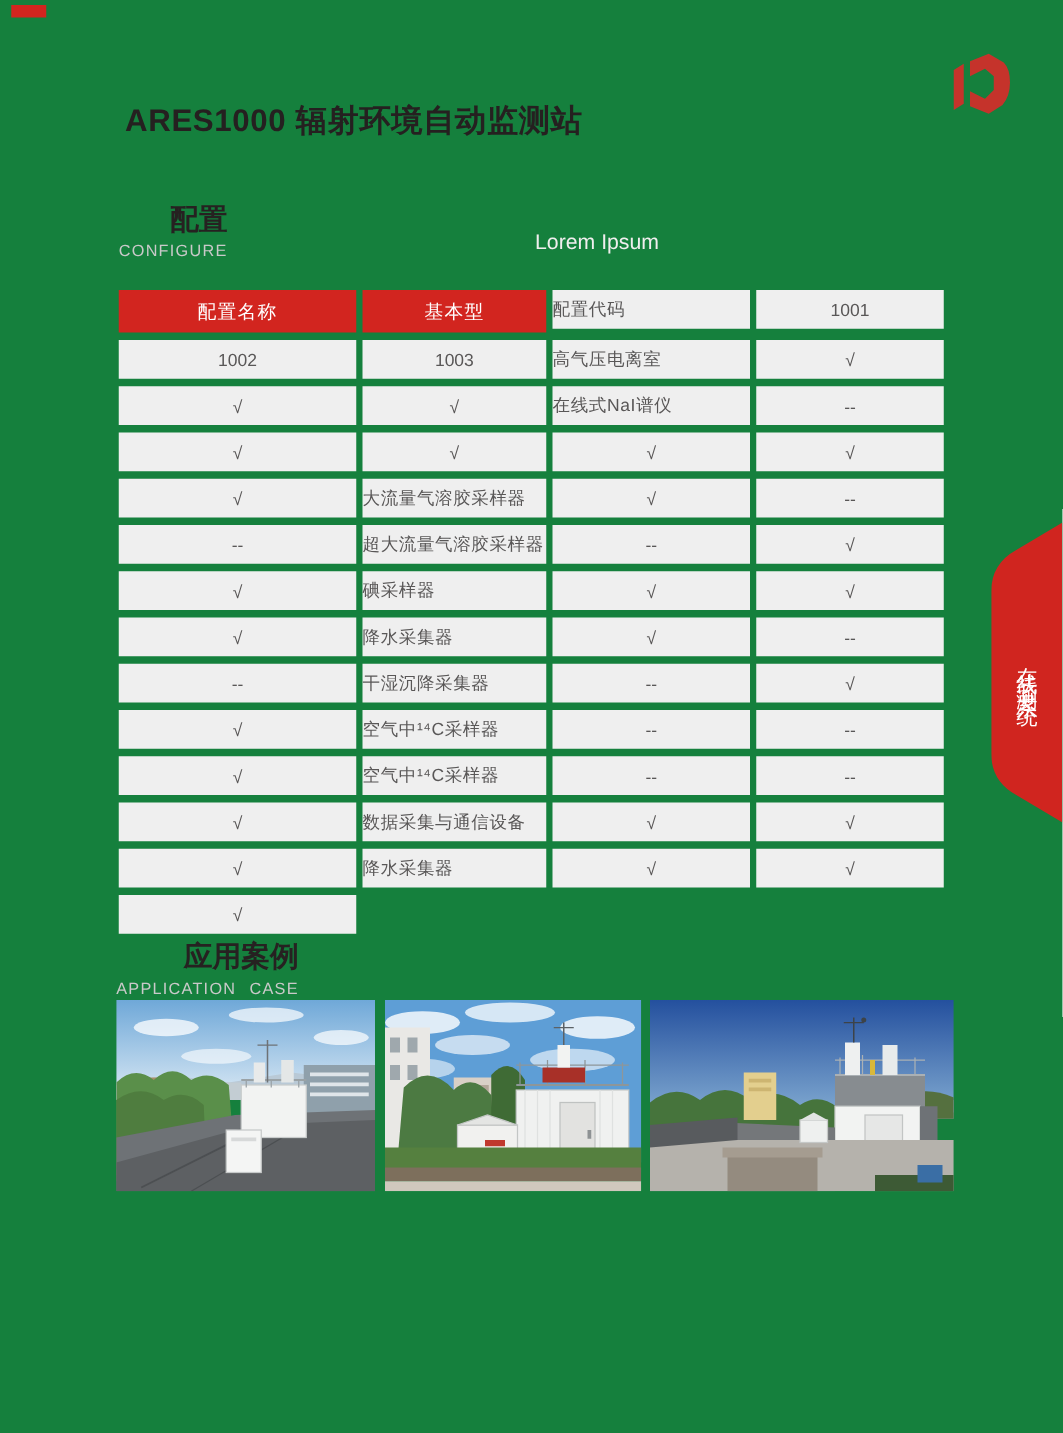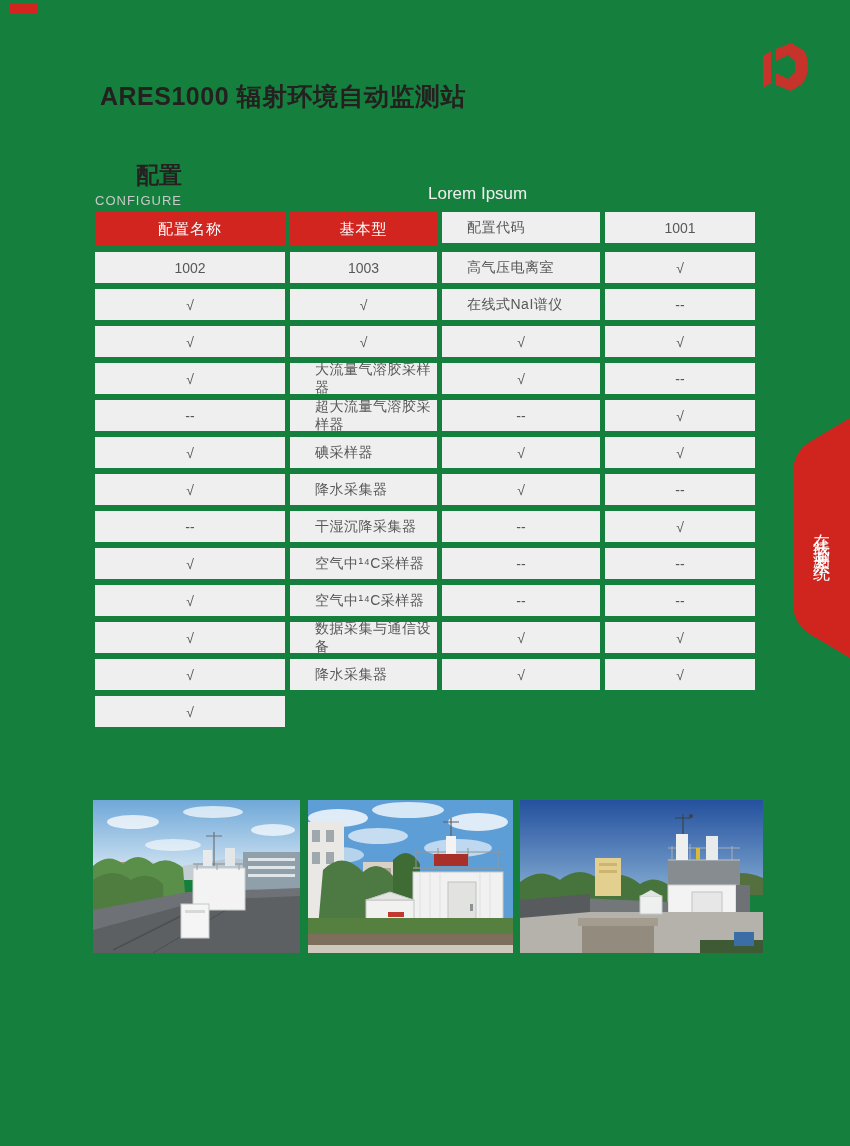--- a/index.html
+++ b/index.html
@@ -12,28 +12,28 @@
   .logo { position:absolute; left:762px; top:42px; width:46px; height:50px; }
 
   .title { position:absolute; left:100px; top:80px; font-size:25px; font-weight:bold; color:#252020; letter-spacing:.5px; white-space:nowrap; }
 
   .section-head { position:absolute; }
   .section-head h2 { font-size:23px; font-weight:bold; color:#262121;text-align:right; }
   .section-head .sub { margin-top:2px; font-size:13px; color:#c9c9c9; letter-spacing:1px; word-spacing:6px; }
 
   .watermark { position:absolute; left:428px; top:184px; font-size:17px; color:#f0eeee; }
 
-  .cfg-table { position:absolute; left:95px; top:212px; width:752px;
+  .cfg-table { position:absolute; left:95px; top:232px; width:752px;
     display:grid; grid-template-columns:190px 147px 158px 150px;
     column-gap:5px; row-gap:6px; }
   .th { height:34px; background:#d2251f; color:#ffffff; font-size:15px;
     display:flex; align-items:center; justify-content:center; letter-spacing:1px; }
   .td { height:31px; background:#efefef; color:#595757; font-size:14px;
     display:flex; align-items:center; justify-content:center; }
-  .td-name { justify-content:flex-start; padding-left:25px; letter-spacing:.5px; }
+  .td-name { justify-content:flex-start; letter-spacing:.5px; }
 
   .side-tab { position:absolute; left:793px; top:418px; width:57px; height:240px; }
   .side-tab svg { position:absolute; left:0; top:0; }
   .side-tab .tab-label { position:absolute; left:0; top:0; width:100%; height:100%;
     display:flex; align-items:center; justify-content:center;
     writing-mode:vertical-rl; color:#ffffff; font-size:17px; letter-spacing:6px; }
 
   .photos { position:absolute; top:800px; left:0; width:850px; height:153px; }
   .photo { position:absolute; top:0; height:153px; }
   .photo svg { display:block; width:100%; height:100%; }
@@ -121,20 +121,24 @@
       <div class="td td-val">√</div>
     </div>
 
   <div class="side-tab">
     <svg width="57" height="240" viewBox="0 0 57 240">
       <path d="M57 0 L20 22 Q0 33 0 55 L0 185 Q0 207 20 218 L57 240 Z" fill="#d0251f"></path>
     </svg>
     <div class="tab-label">在线监测系统</div>
   </div>
 
+  <div class="section-head" style="left:93px; top:750px;">
+    <h2>应用案例</h2>
+    <div class="sub">APPLICATION CASE</div>
+  </div>
 
   <div class="photos">
 
     <div class="photo photo-1">
       <svg viewBox="0 0 207 153" preserveAspectRatio="none">
         <defs>
           <linearGradient id="sky1" x1="0" y1="0" x2="0" y2="1">
             <stop offset="0" stop-color="#6fa8d8"></stop>
               <stop offset="1" stop-color="#dceaf5"></stop>
           </linearGradient>

